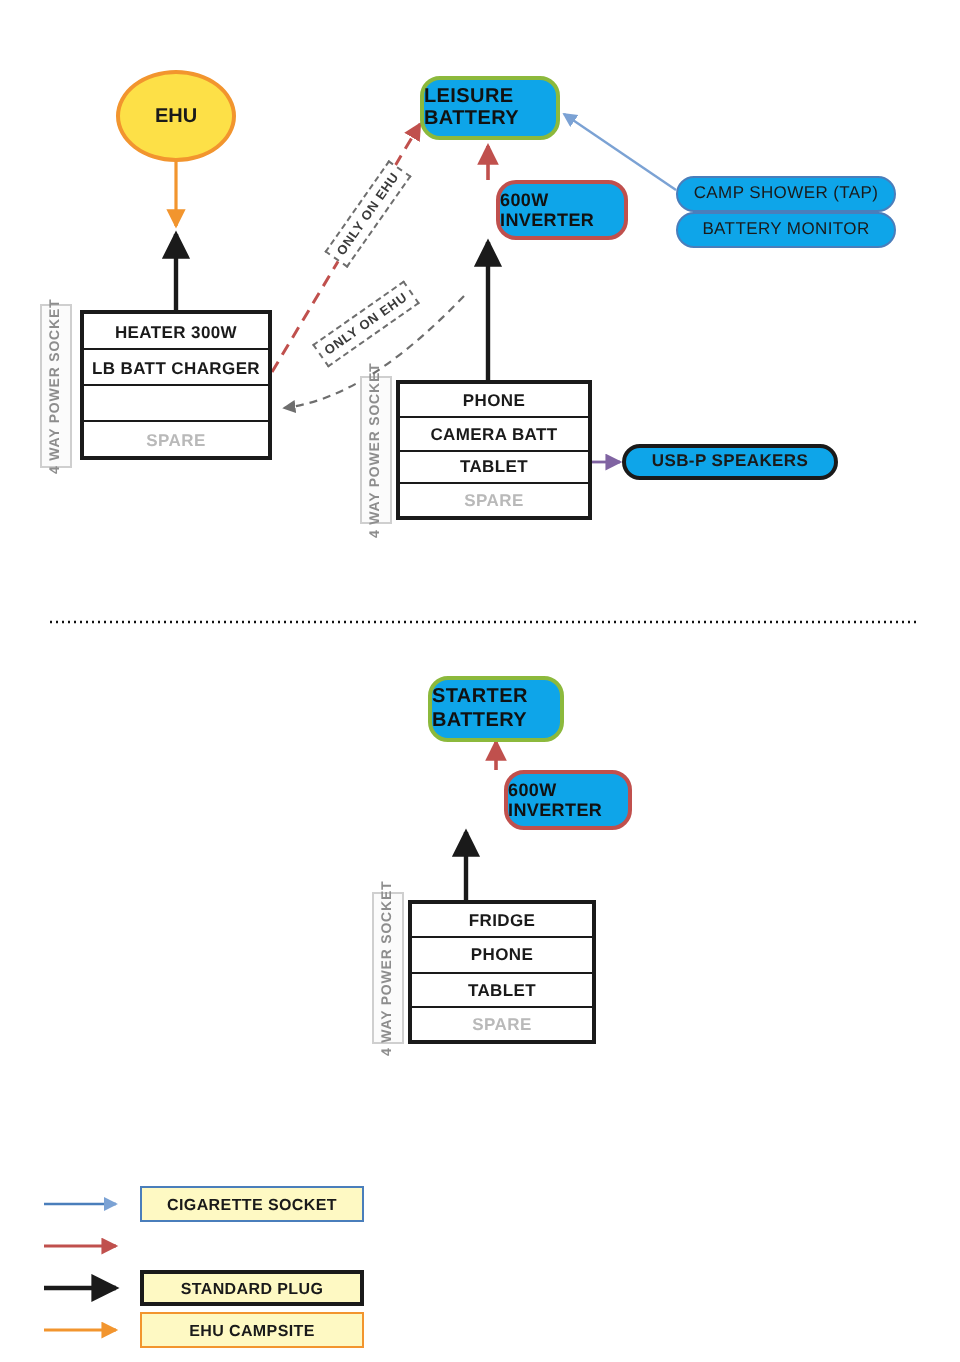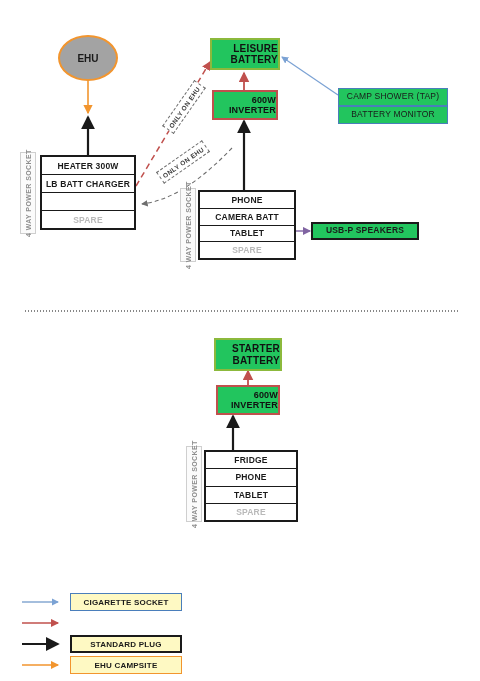--- a/index.html
+++ b/index.html
@@ -26,40 +26,42 @@
     width: 480px;
     height: 681px;
     pointer-events: none;
   }
   .node {
     position: absolute;
     box-sizing: border-box;
     display: flex;
     align-items: center;
     justify-content: center;
-    text-align: right;
-    background: #22c55e;
+    text-align: left;
+    background: #0ea5e9;
     font-weight: bold;
     letter-spacing: 0.2px;
     line-height: 1.15;
     color: #1a1a1a;
+    border-radius: 10px;
   }
 
   
   .battery-box {
     border: 2px solid #8cb93c;
     font-size: 10px;
     color: #111111;
   }
 
   
   .inverter-box {
     border: 2px solid #c0504d;
     font-size: 9px;
     color: #111111;
+    margin-left: 36px;
   }
 
   
   .blue-box {
     border: 1px solid #4a7ebb;
     font-size: 8.5px;
     font-weight: normal;
     color: #1a1a1a;
   }
 
@@ -127,21 +129,21 @@
     justify-content: center;
     white-space: nowrap;
   }
 
   
   .ehu-circle {
     position: absolute;
     box-sizing: border-box;
     border: 2px solid #f2952e;
     border-radius: 50%;
-    background: #a3a3a3;
+    background: #fde047;
     display: flex;
     align-items: center;
     justify-content: center;
     font-size: 10px;
     font-weight: bold;
     color: #1a1a1a;
   }
   .legend-box {
     position: absolute;
     box-sizing: border-box;

